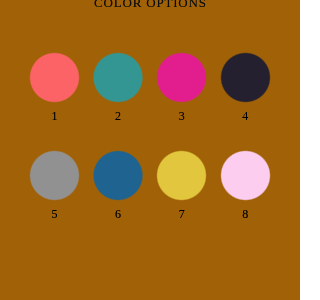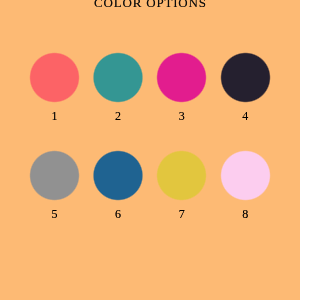--- a/index.html
+++ b/index.html
@@ -10,21 +10,21 @@
     overflow: hidden;
   }
   body {
     font-family: "Liberation Serif", serif;
     background: #ffffff;
   }
   #page {
     position: relative;
     width: 300px;
     height: 300px;
-    background: #fdba74;
+    background: #a16207;
     overflow: hidden;
   }
 
   
   #chart-title {
     position: absolute;
     left: 0;
     top: -4px;
     width: 300px;
     text-align: center;

